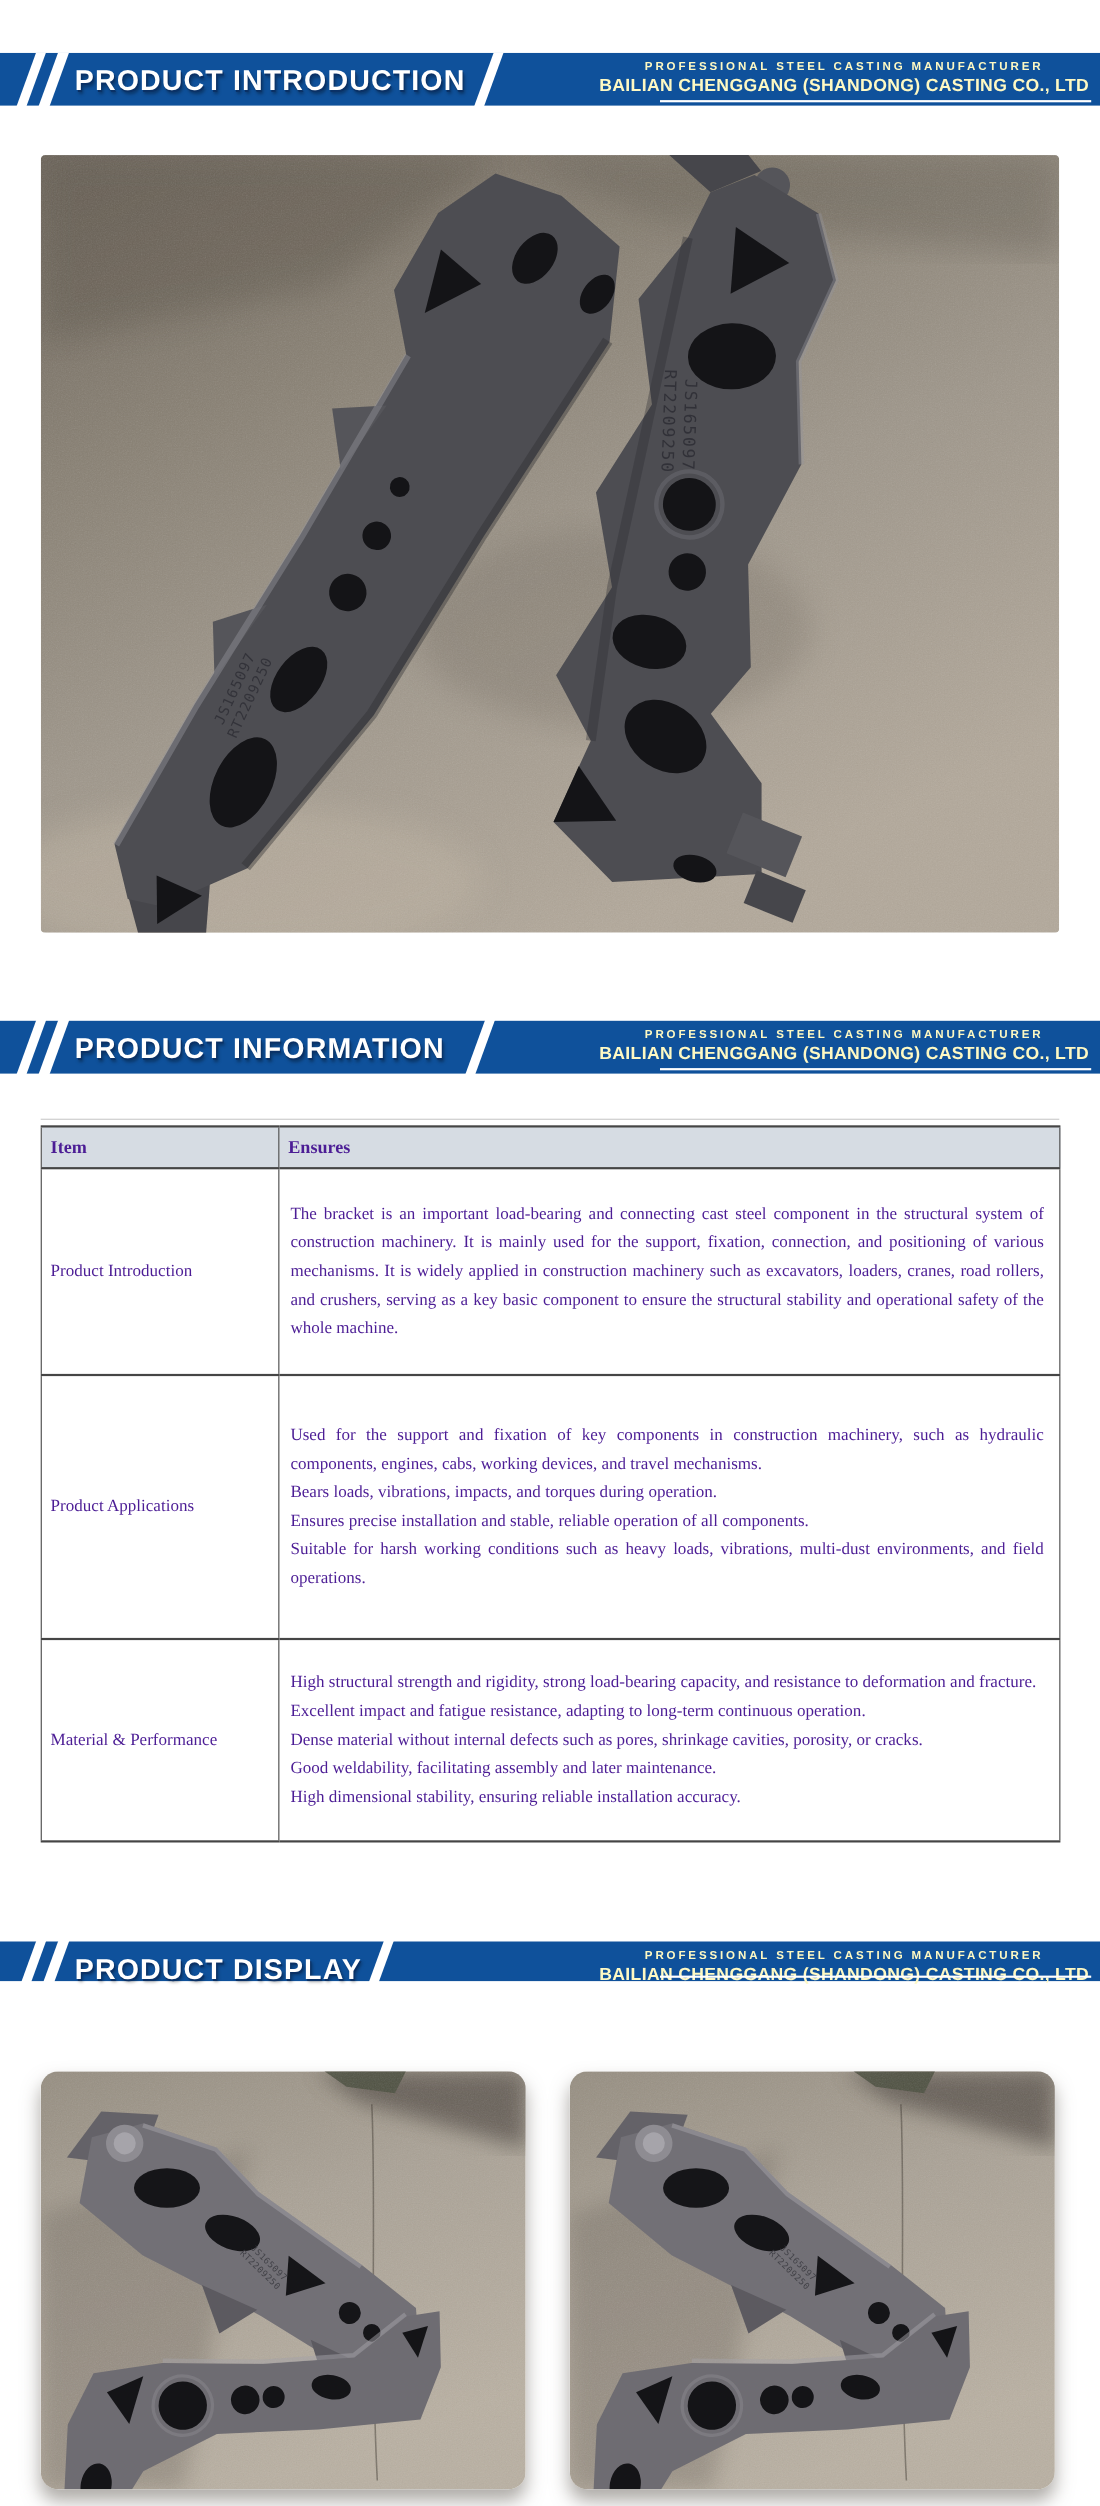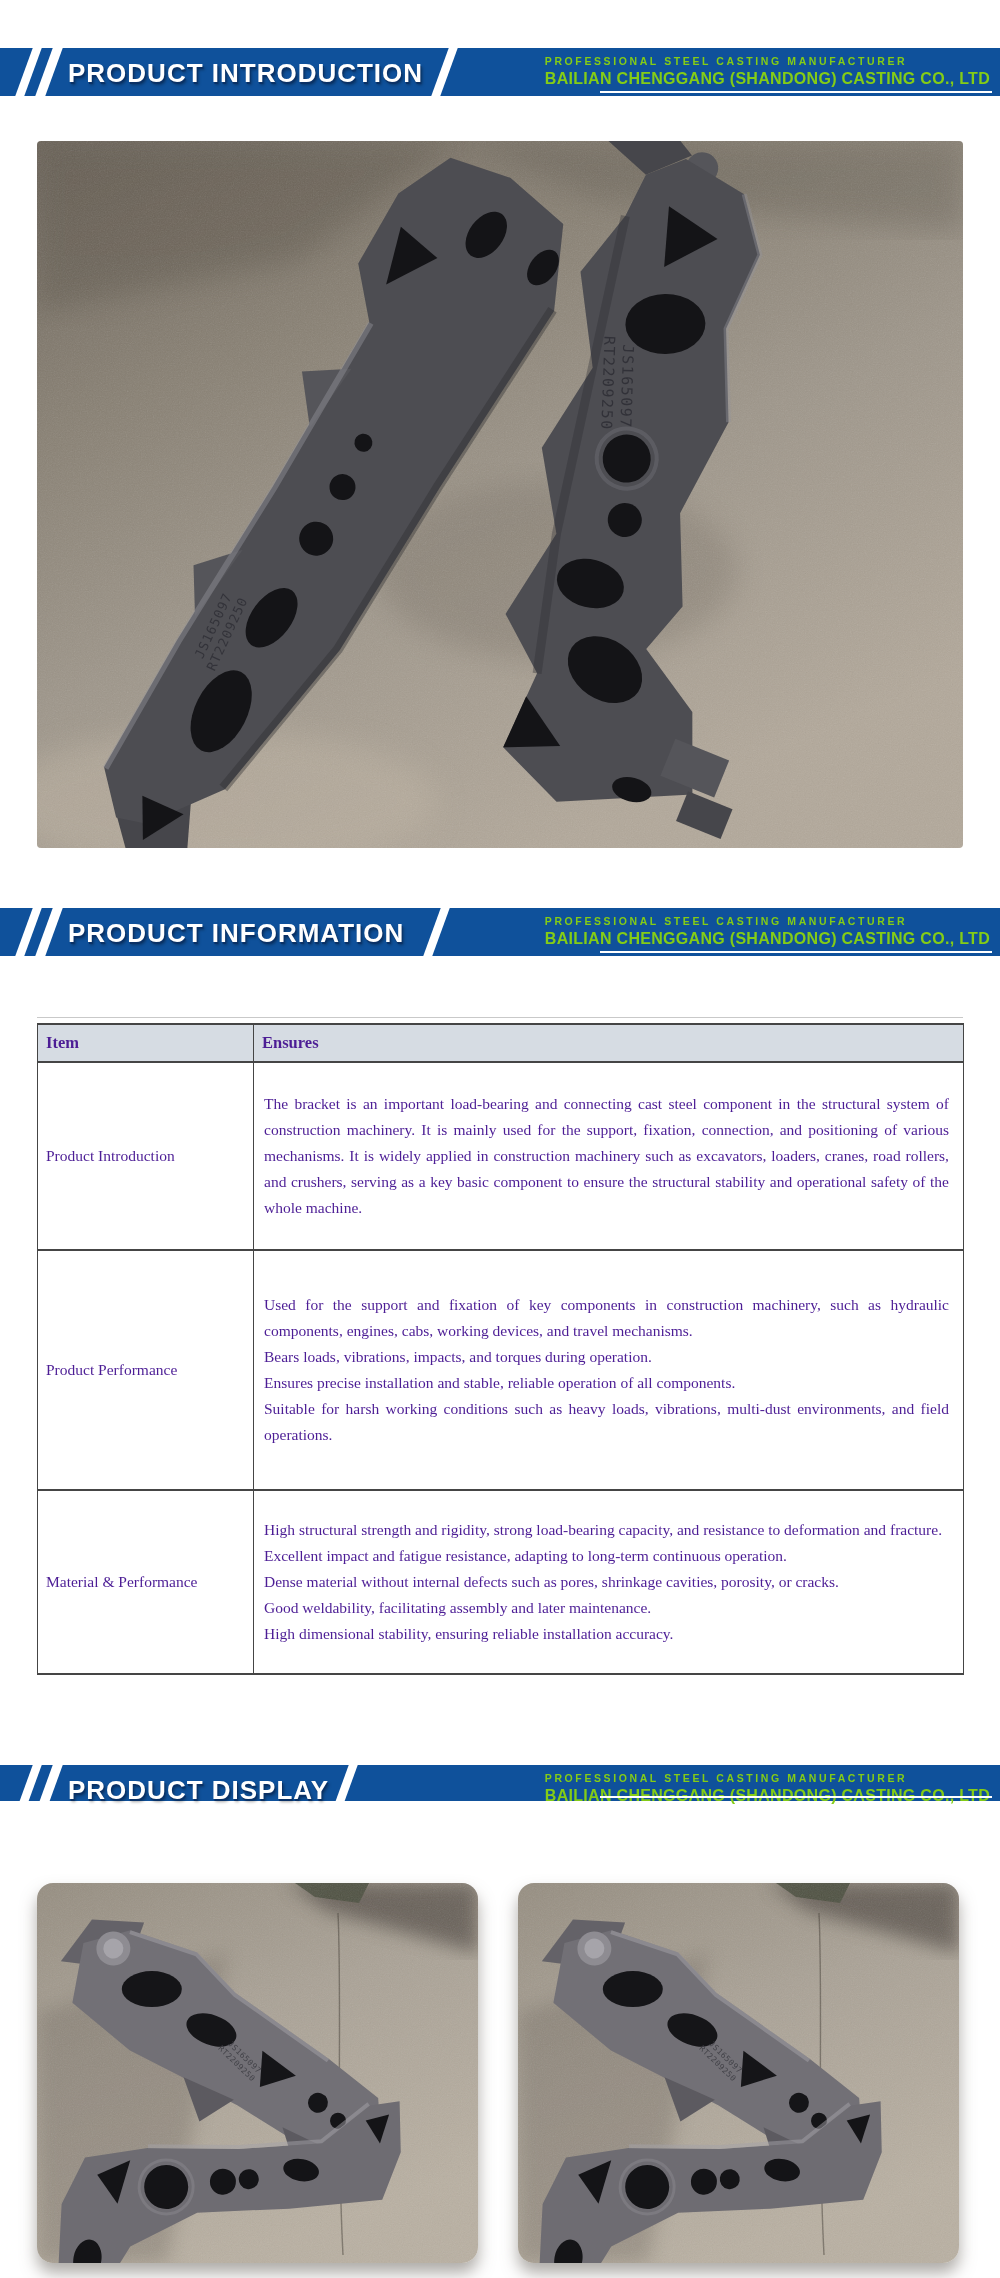--- a/index.html
+++ b/index.html
@@ -7,21 +7,21 @@
         font-family:"Liberation Sans",sans-serif;margin-top:48px;}
 
   
   .banner{position:absolute;left:0;width:1000px;height:48px;background:#0f519b;}
   .stripe{position:absolute;top:-6px;height:60px;width:9px;background:#fff;transform:skewX(-20deg);}
   .banner .s1{left:24px;}
   .banner .s2{left:44px;width:10px;}
   .banner-title{position:absolute;top:0;left:68px;margin:0;height:48px;line-height:50px;
         color:#fff;font-size:26px;font-weight:800;letter-spacing:1px;white-space:nowrap;
         text-shadow:1px 2px 0 #0a3166,2px 3px 3px rgba(0,0,0,.35);}
-  .tagline{position:absolute;top:7px;right:10px;text-align:left;color:#84cc16;}
+  .tagline{position:absolute;top:7px;right:10px;text-align:center;color:#fef9c3;}
   .tag1{font-size:10.5px;font-weight:600;letter-spacing:2.6px;}
   .tag2{font-size:16px;font-weight:bold;letter-spacing:.3px;margin-top:3px;}
   .tagline-rule{position:absolute;left:600px;right:8px;bottom:3px;height:2.5px;background:#fff;}
 
   
   .photo{position:absolute;overflow:hidden;}
   #photo-main{left:37px;top:93px;width:926px;height:707px;border-radius:4px;}
   .photo-card{top:1835px;width:441px;height:380px;border-radius:16px;
         box-shadow:0 10px 16px rgba(95,90,82,.5);}
   #photo-a{left:37px;}
@@ -127,21 +127,21 @@
         <rect x="120" y="550" width="58" height="40" fill="#55555a" transform="rotate(8 120 550)"></rect>
         <rect x="145" y="598" width="48" height="32" fill="#46464b" transform="rotate(8 145 598)"></rect>
         <g transform="translate(-26,180) rotate(78)" fill="#2f2f36" font-family="DejaVu Sans Mono, monospace" font-size="15" letter-spacing="1.5" opacity="0.9">
           <text x="0" y="0">JS165097</text>
           <text x="-8" y="19">RT2209250</text>
         </g>
       </g>
     </svg>
   </div>
 
-  <header class="banner" style="top:860px">
+  <header class="banner" style="top:880px">
     <span class="stripe s1"></span>
     <span class="stripe s2"></span>
     <h2 class="banner-title">PRODUCT INFORMATION</h2>
     <span class="stripe" style="left:432px"></span>
     <div class="tagline">
       <div class="tag1">PROFESSIONAL STEEL CASTING MANUFACTURER</div>
       <div class="tag2">BAILIAN CHENGGANG (SHANDONG) CASTING CO., LTD</div>
     </div>
     <span class="tagline-rule"></span>
   </header>
@@ -155,21 +155,21 @@
     <tbody>
         <tr style="height:38px">
       <th>Item</th>
       <th>Ensures</th>
     </tr>
     <tr style="height:188px">
       <td class="item-cell">Product Introduction</td>
       <td class="details-cell">The bracket is an important load-bearing and connecting cast steel component in the structural system of construction machinery. It is mainly used for the support, fixation, connection, and positioning of various mechanisms. It is widely applied in construction machinery such as excavators, loaders, cranes, road rollers, and crushers, serving as a key basic component to ensure the structural stability and operational safety of the whole machine.</td>
     </tr>
     <tr style="height:240px">
-      <td class="item-cell">Product Performance</td>
+      <td class="item-cell">Product Applications</td>
       <td class="details-cell">Used for the support and fixation of key components in construction machinery, such as hydraulic components, engines, cabs, working devices, and travel mechanisms.
 Bears loads, vibrations, impacts, and torques during operation.
 Ensures precise installation and stable, reliable operation of all components.
 Suitable for harsh working conditions such as heavy loads, vibrations, multi-dust environments, and field operations.</td>
     </tr>
     <tr style="height:184px">
       <td class="item-cell">Material &amp; Performance</td>
       <td class="details-cell">High structural strength and rigidity, strong load-bearing capacity, and resistance to deformation and fracture.
 Excellent impact and fatigue resistance, adapting to long-term continuous operation.
 Dense material without internal defects such as pores, shrinkage cavities, porosity, or cracks.

